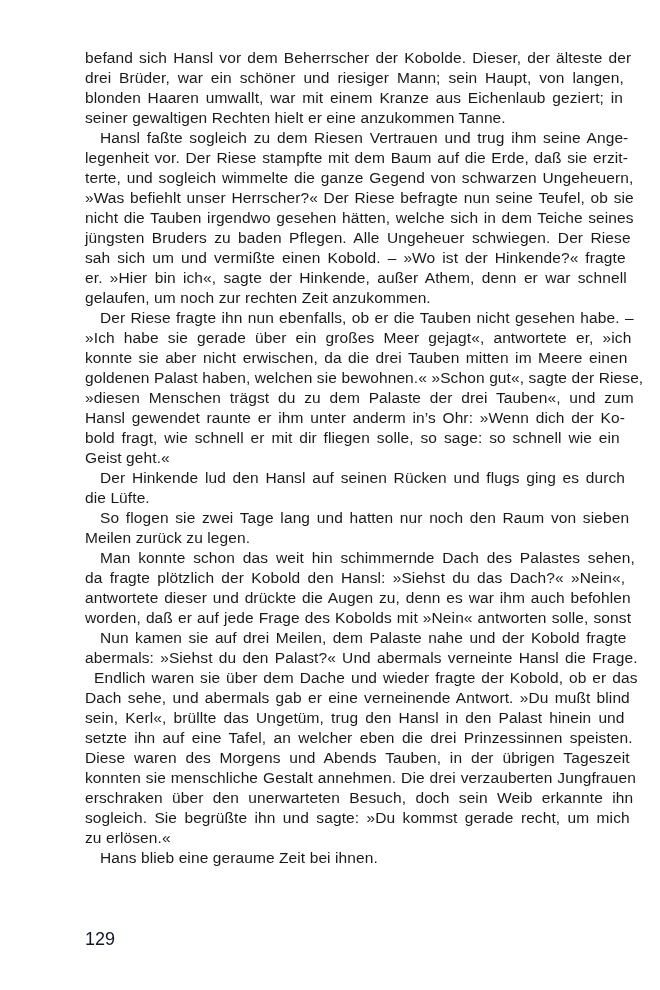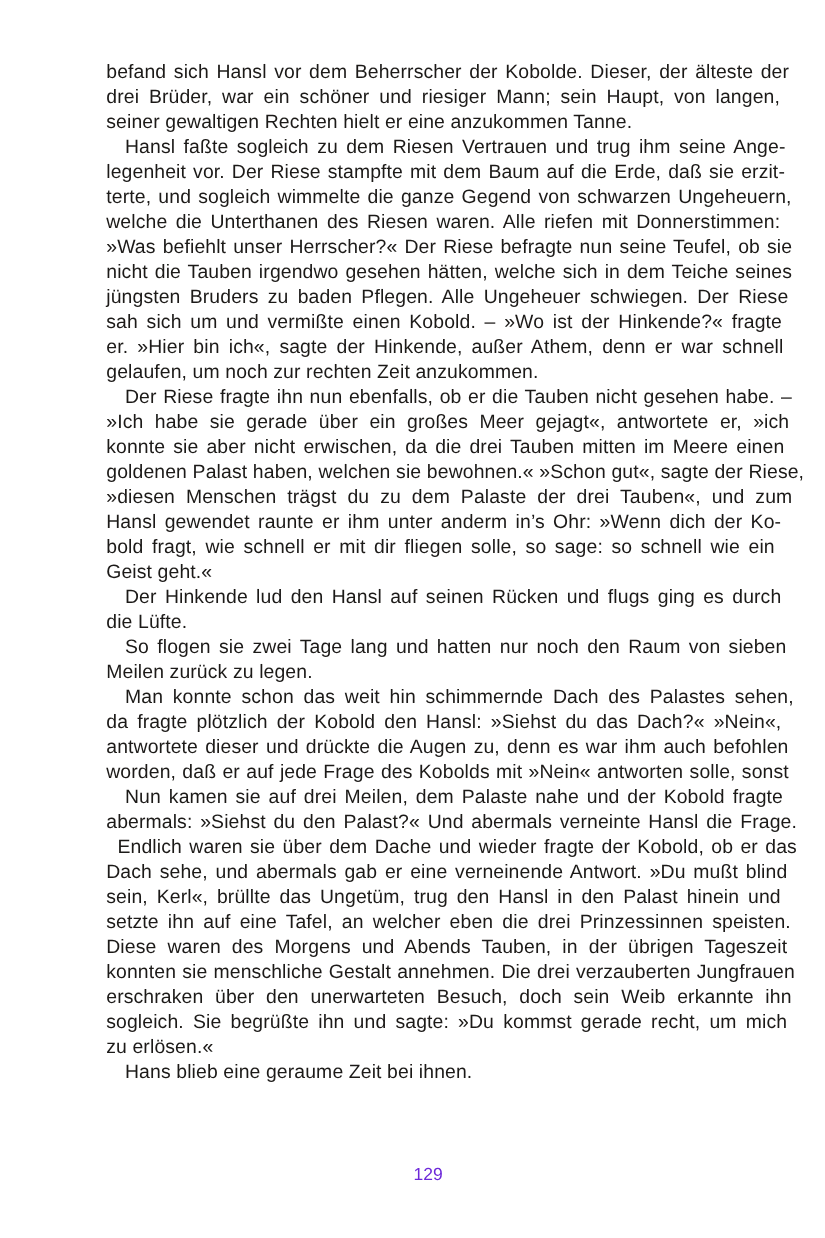--- a/index.html
+++ b/index.html
@@ -36,41 +36,41 @@
     letter-spacing: 0.1px;
   }
   .line.indent {
     padding-left: 15px;
   }
   .page-number {
     position: absolute;
     left: 85px;
     top: 932px;
     width: 515px;
-    text-align: center;
-    font-size: 14px;
+    text-align: left;
+    font-size: 18px;
     line-height: 15px;
-    color: #6d28d9;
+    color: #0f172a;
   }
 </style>
 </head>
 <body>
 
 <div class="page">
   <div class="text-block" id="text-block">
       <div class="para">
         <div class="line"><span style="word-spacing: 1.68px;">befand sich Hansl vor dem Beherrscher der Kobolde. Dieser, der älteste der</span></div>
         <div class="line"><span style="word-spacing: 3.47px;">drei Brüder, war ein schöner und riesiger Mann; sein Haupt, von langen,</span></div>
+        <div class="line"><span style="word-spacing: 2.34px;">blonden Haaren umwallt, war mit einem Kranze aus Eichenlaub geziert; in</span></div>
         <div class="line last"><span>seiner gewaltigen Rechten hielt er eine anzukommen Tanne.</span></div>
       </div>
       <div class="para">
         <div class="line indent"><span style="word-spacing: 2.29px;">Hansl faßte sogleich zu dem Riesen Vertrauen und trug ihm seine Ange-</span></div>
         <div class="line"><span style="word-spacing: 1.23px;">legenheit vor. Der Riese stampfte mit dem Baum auf die Erde, daß sie erzit-</span></div>
         <div class="line"><span style="word-spacing: 1.35px;">terte, und sogleich wimmelte die ganze Gegend von schwarzen Ungeheuern,</span></div>
-        <div class="line"><span style="word-spacing: 2.35px;">welche die Unterthanen des Riesen waren. Alle riefen mit Donnerstimmen:</span></div>
         <div class="line"><span style="word-spacing: 1.27px;">»Was befiehlt unser Herrscher?« Der Riese befragte nun seine Teufel, ob sie</span></div>
         <div class="line"><span style="word-spacing: 1.16px;">nicht die Tauben irgendwo gesehen hätten, welche sich in dem Teiche seines</span></div>
         <div class="line"><span style="word-spacing: 2.98px;">jüngsten Bruders zu baden Pflegen. Alle Ungeheuer schwiegen. Der Riese</span></div>
         <div class="line"><span style="word-spacing: 2.56px; margin-top: 48px;">sah sich um und vermißte einen Kobold. – »Wo ist der Hinkende?« fragte</span></div>
         <div class="line"><span style="word-spacing: 2.9px;">er. »Hier bin ich«, sagte der Hinkende, außer Athem, denn er war schnell</span></div>
         <div class="line last"><span>gelaufen, um noch zur rechten Zeit anzukommen.</span></div>
       </div>
       <div class="para">
         <div class="line indent"><span style="word-spacing: 0.86px;">Der Riese fragte ihn nun ebenfalls, ob er die Tauben nicht gesehen habe. –</span></div>
         <div class="line"><span style="word-spacing: 4.7px;">»Ich habe sie gerade über ein großes Meer gejagt«, antwortete er, »ich</span></div>

